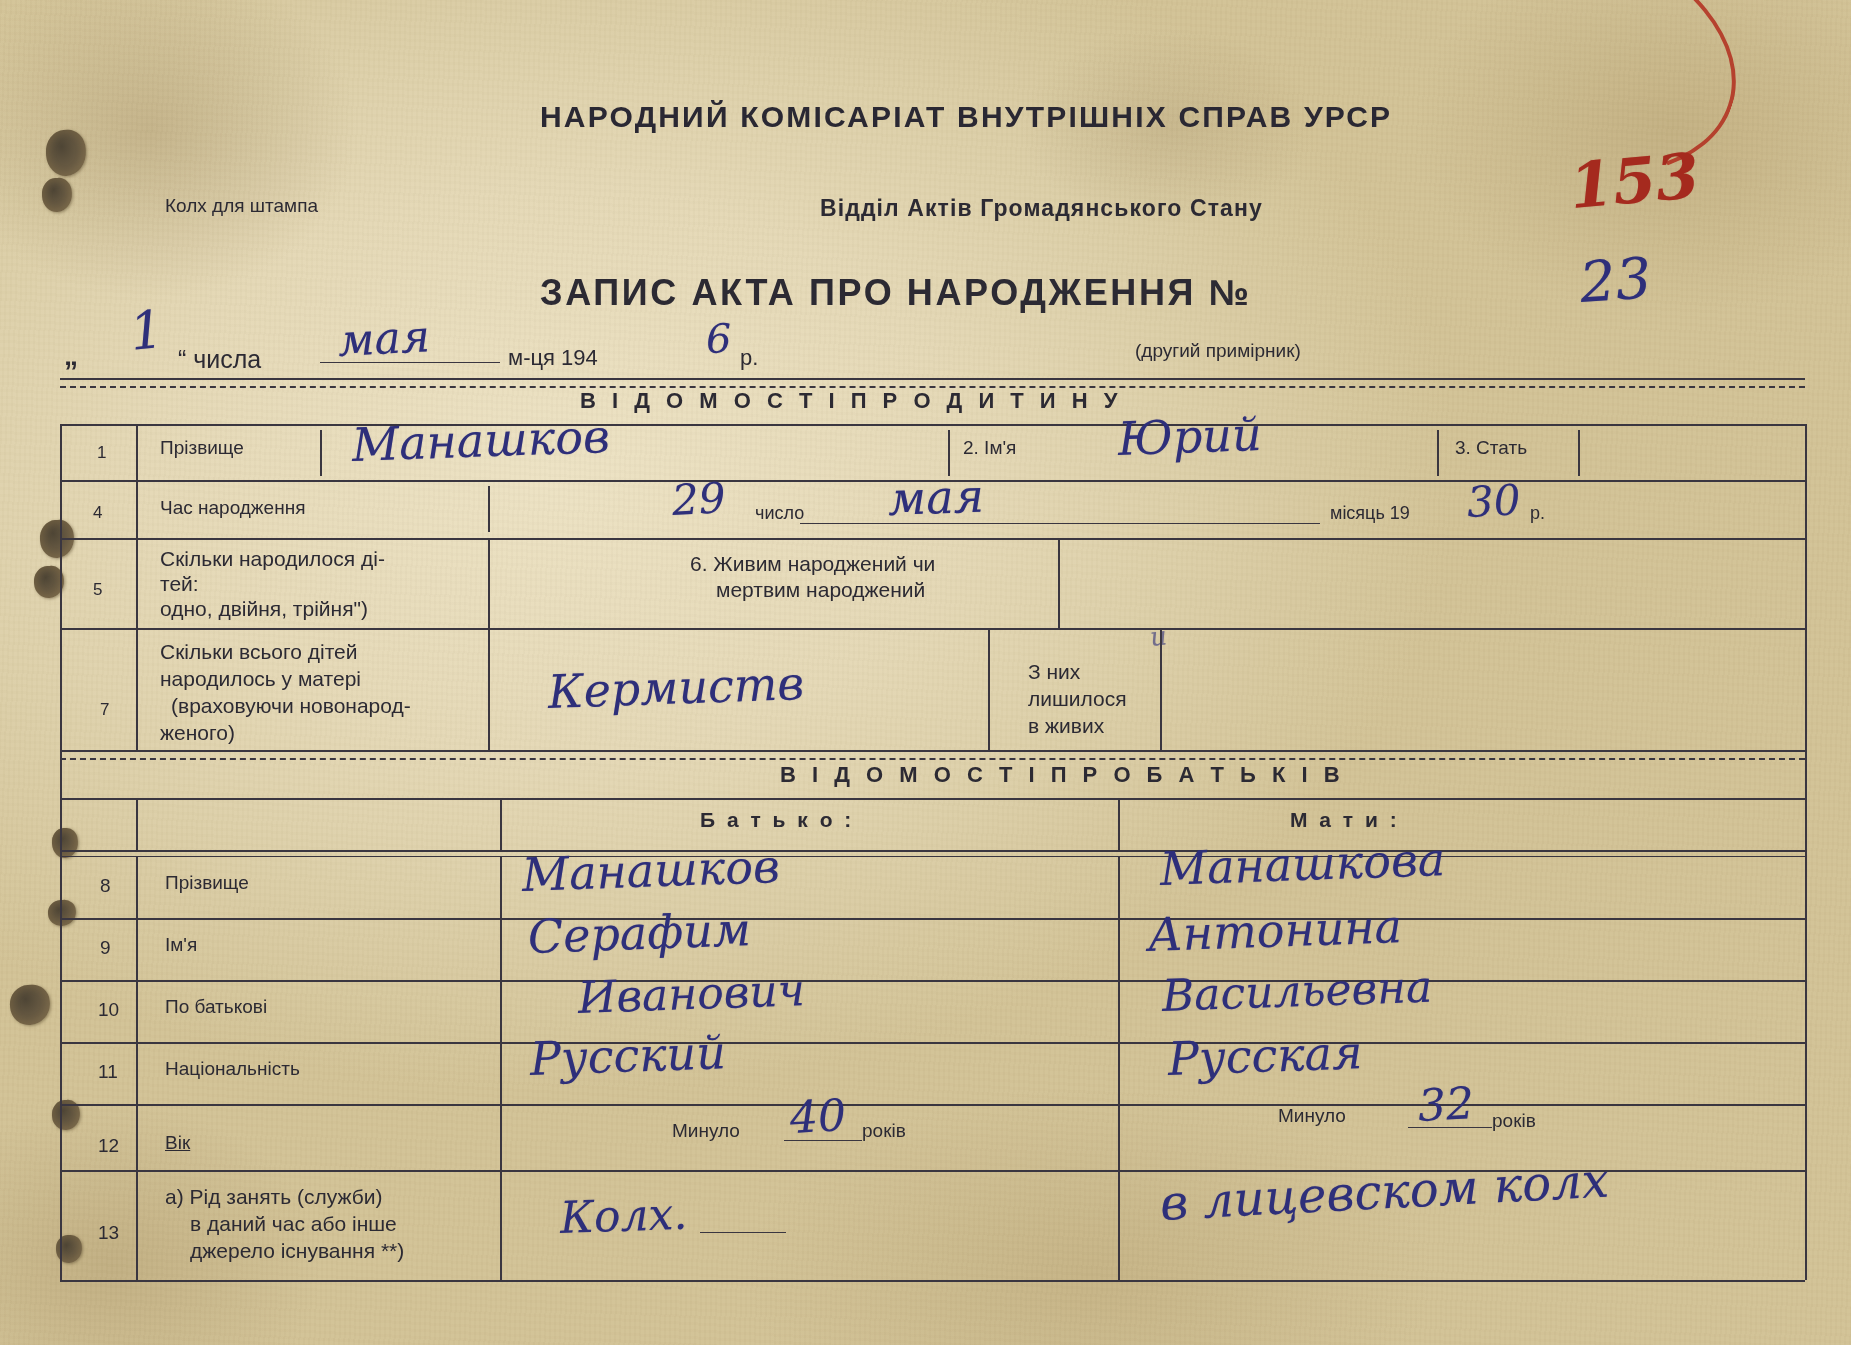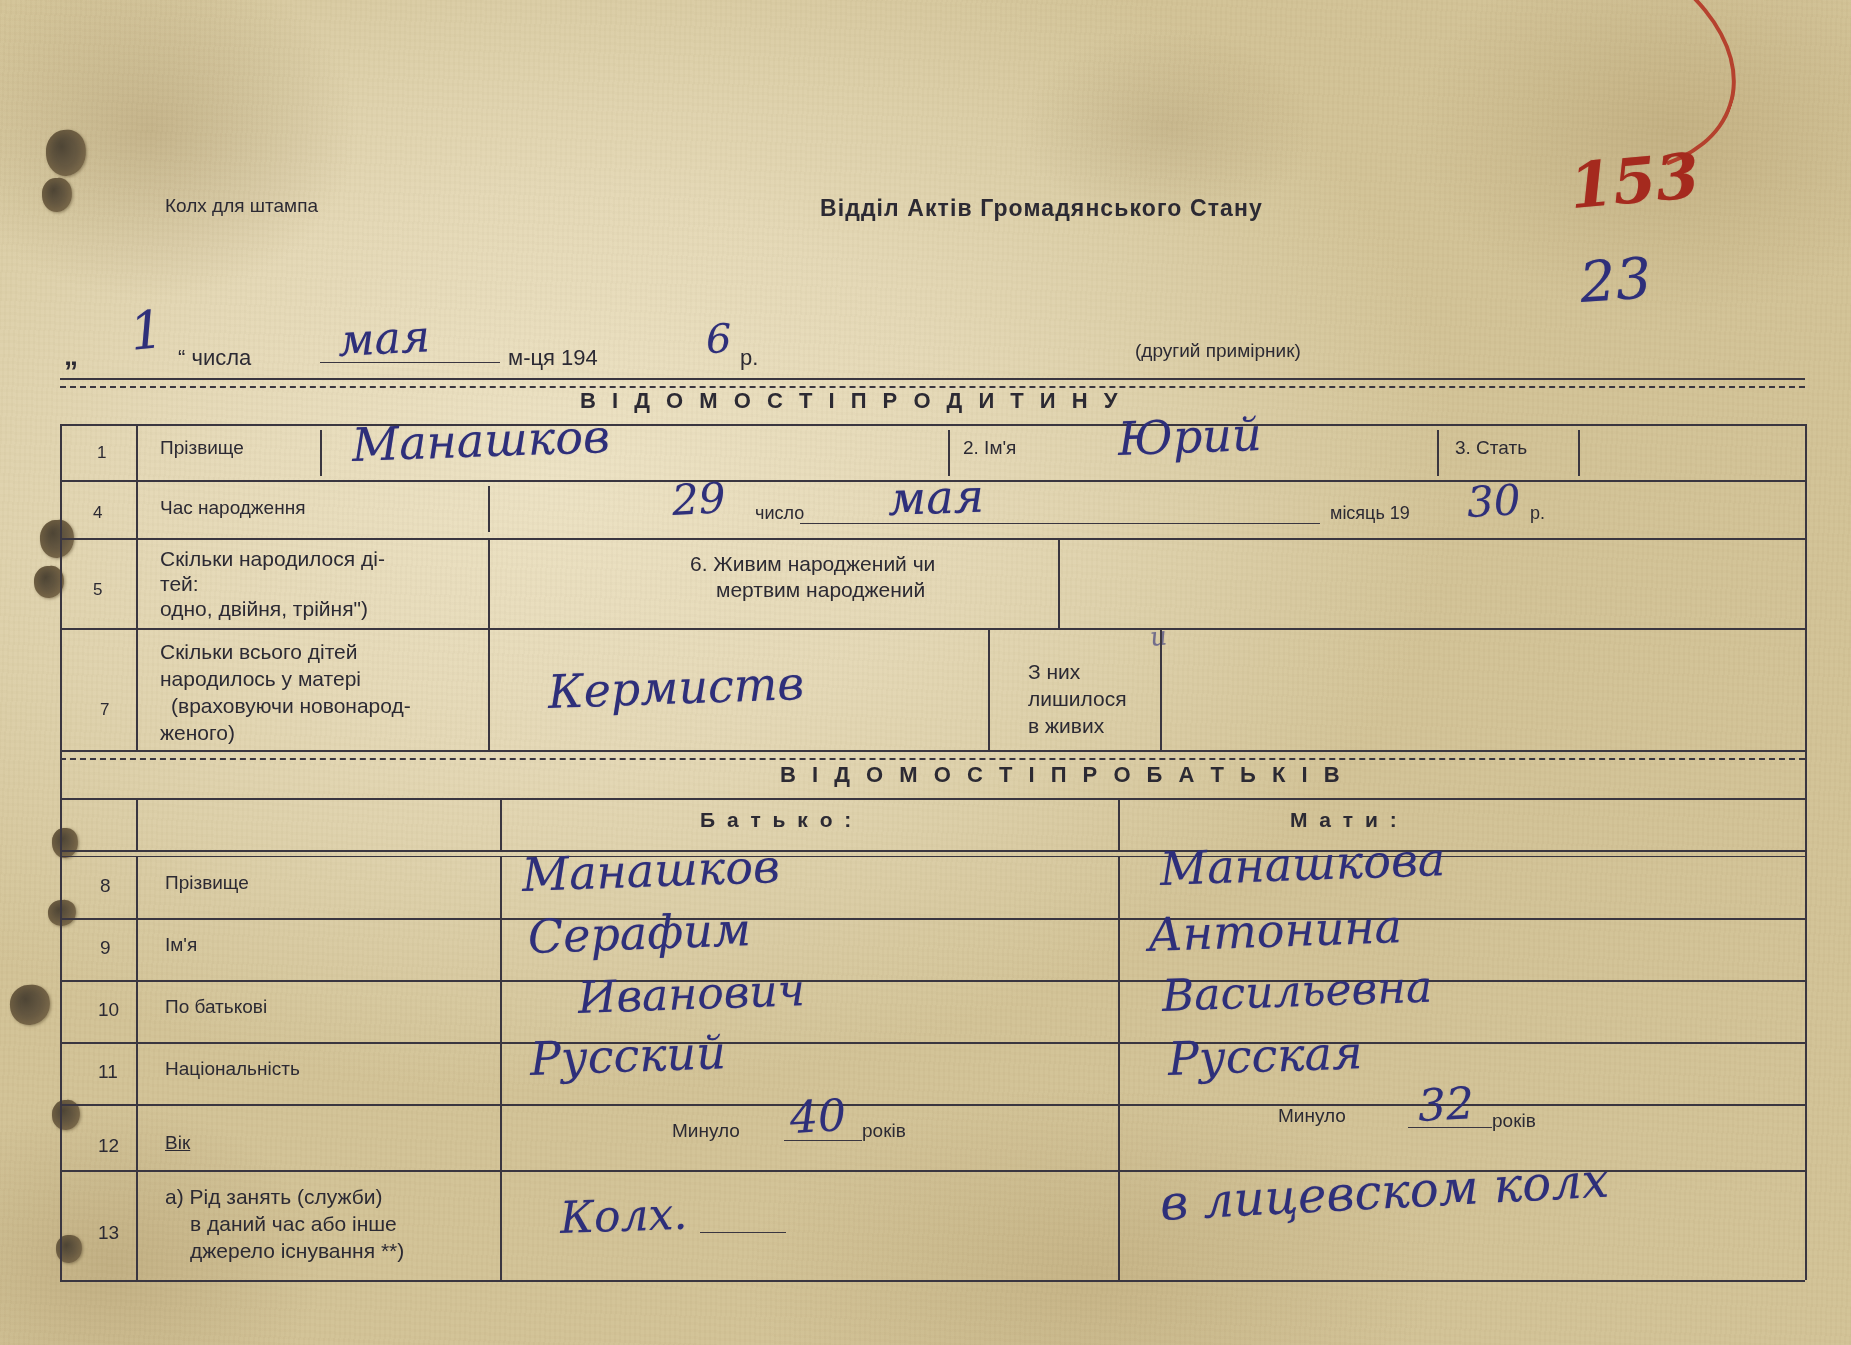--- a/index.html
+++ b/index.html
@@ -159,35 +159,37 @@
   <div class="hole" style="top:130px;  left:46px; width:40px; height:46px;"></div>
   <div class="hole" style="top:178px;  left:42px; width:30px; height:34px;"></div>
   <div class="hole" style="top:520px;  left:40px; width:34px; height:38px;"></div>
   <div class="hole" style="top:566px;  left:34px; width:30px; height:32px;"></div>
   <div class="hole" style="top:828px;  left:52px; width:26px; height:30px;"></div>
   <div class="hole" style="top:900px;  left:48px; width:28px; height:26px;"></div>
   <div class="hole" style="top:985px;  left:10px; width:40px; height:40px;"></div>
   <div class="hole" style="top:1100px; left:52px; width:28px; height:30px;"></div>
   <div class="hole" style="top:1235px; left:56px; width:26px; height:28px;"></div>
 
+  <div class="print hdr1" style="left:540px; top:100px;">НАРОДНИЙ КОМІСАРІАТ ВНУТРІШНІХ СПРАВ УРСР</div>
 
   <div class="print lbl" style="left:165px; top:195px;">Колх для штампа</div>
 
   <div class="print hdr2" style="left:820px; top:195px;">Відділ Актів Громадянського Стану</div>
 
+  <div class="print hdr3" style="left:540px; top:272px;">ЗАПИС АКТА ПРО НАРОДЖЕННЯ №</div>
 
   <div class="print lbl" style="left:1135px; top:340px;">(другий примірник)</div>
 
   <div id="redarc"></div>
 
   <div class="hand red" style="left:1570px; top:150px; font-size:62px; transform:rotate(-5deg);">153</div>
   <div class="hand" style="left:1580px; top:250px; font-size:56px; transform:rotate(-4deg);">23</div>
 
   <div class="print hdr2" style="left:64px; top:340px; font-size:28px;">„</div>
-  <div class="print lbl" style="left:178px; top:345px; font-size:22px;">“ числа</div>
+  <div class="print lbl" style="left:178px; top:345px; font-size:25px;">“ числа</div>
   <div class="print lbl" style="left:508px; top:345px; font-size:22px;">м-ця 194</div>
   <div class="print lbl" style="left:740px; top:345px; font-size:22px;">р.</div>
 
   <div class="hand" style="left:130px; top:302px; font-size:52px; transform:rotate(-6deg);">1</div>
   <div class="hand" style="left:338px; top:315px; font-size:44px; transform:rotate(-3deg);">мая</div>
   <div class="hand" style="left:706px; top:316px; font-size:40px; transform:rotate(-2deg);">6</div>
 
   <div class="hline thin" style="left:320px; top:362px; width:180px;"></div>
 
   <div class="hline" style="left:60px; top:378px; width:1745px;"></div>

